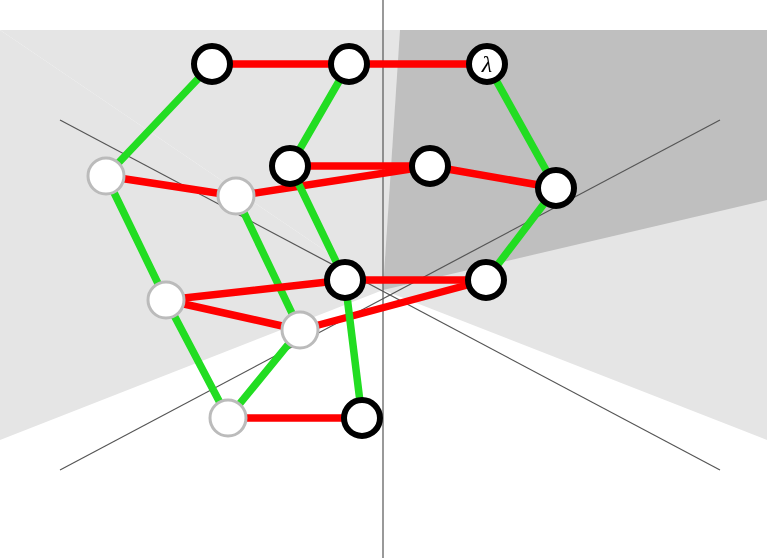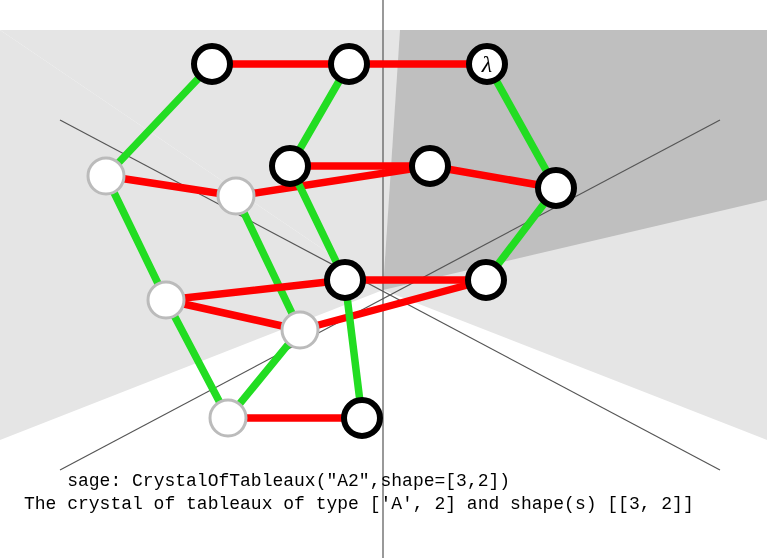--- a/index.html
+++ b/index.html
@@ -77,18 +77,14 @@
       <circle cx="236" cy="196" r="18" fill="#ffffff" stroke="#bbbbbb" stroke-width="3"></circle>
       <circle cx="556" cy="188" r="18" fill="#ffffff" stroke="#000000" stroke-width="6"></circle>
       <circle cx="166" cy="300" r="18" fill="#ffffff" stroke="#bbbbbb" stroke-width="3"></circle>
       <circle cx="345" cy="280" r="18" fill="#ffffff" stroke="#000000" stroke-width="6"></circle>
       <circle cx="486" cy="280" r="18" fill="#ffffff" stroke="#000000" stroke-width="6"></circle>
       <circle cx="300" cy="330" r="18" fill="#ffffff" stroke="#bbbbbb" stroke-width="3"></circle>
       <circle cx="228" cy="418" r="18" fill="#ffffff" stroke="#bbbbbb" stroke-width="3"></circle>
       <circle cx="362" cy="418" r="18" fill="#ffffff" stroke="#000000" stroke-width="6"></circle>
     </svg>
 
-  <div class="caption">
-    <span>sage: CrystalOfTableaux("A2",shape=[3,2])</span>
-<span>The crystal of tableaux of type ['A', 2] and shape(s) [[3, 2]]</span>
-  </div>
 
 </div>
 
 </body></html>

